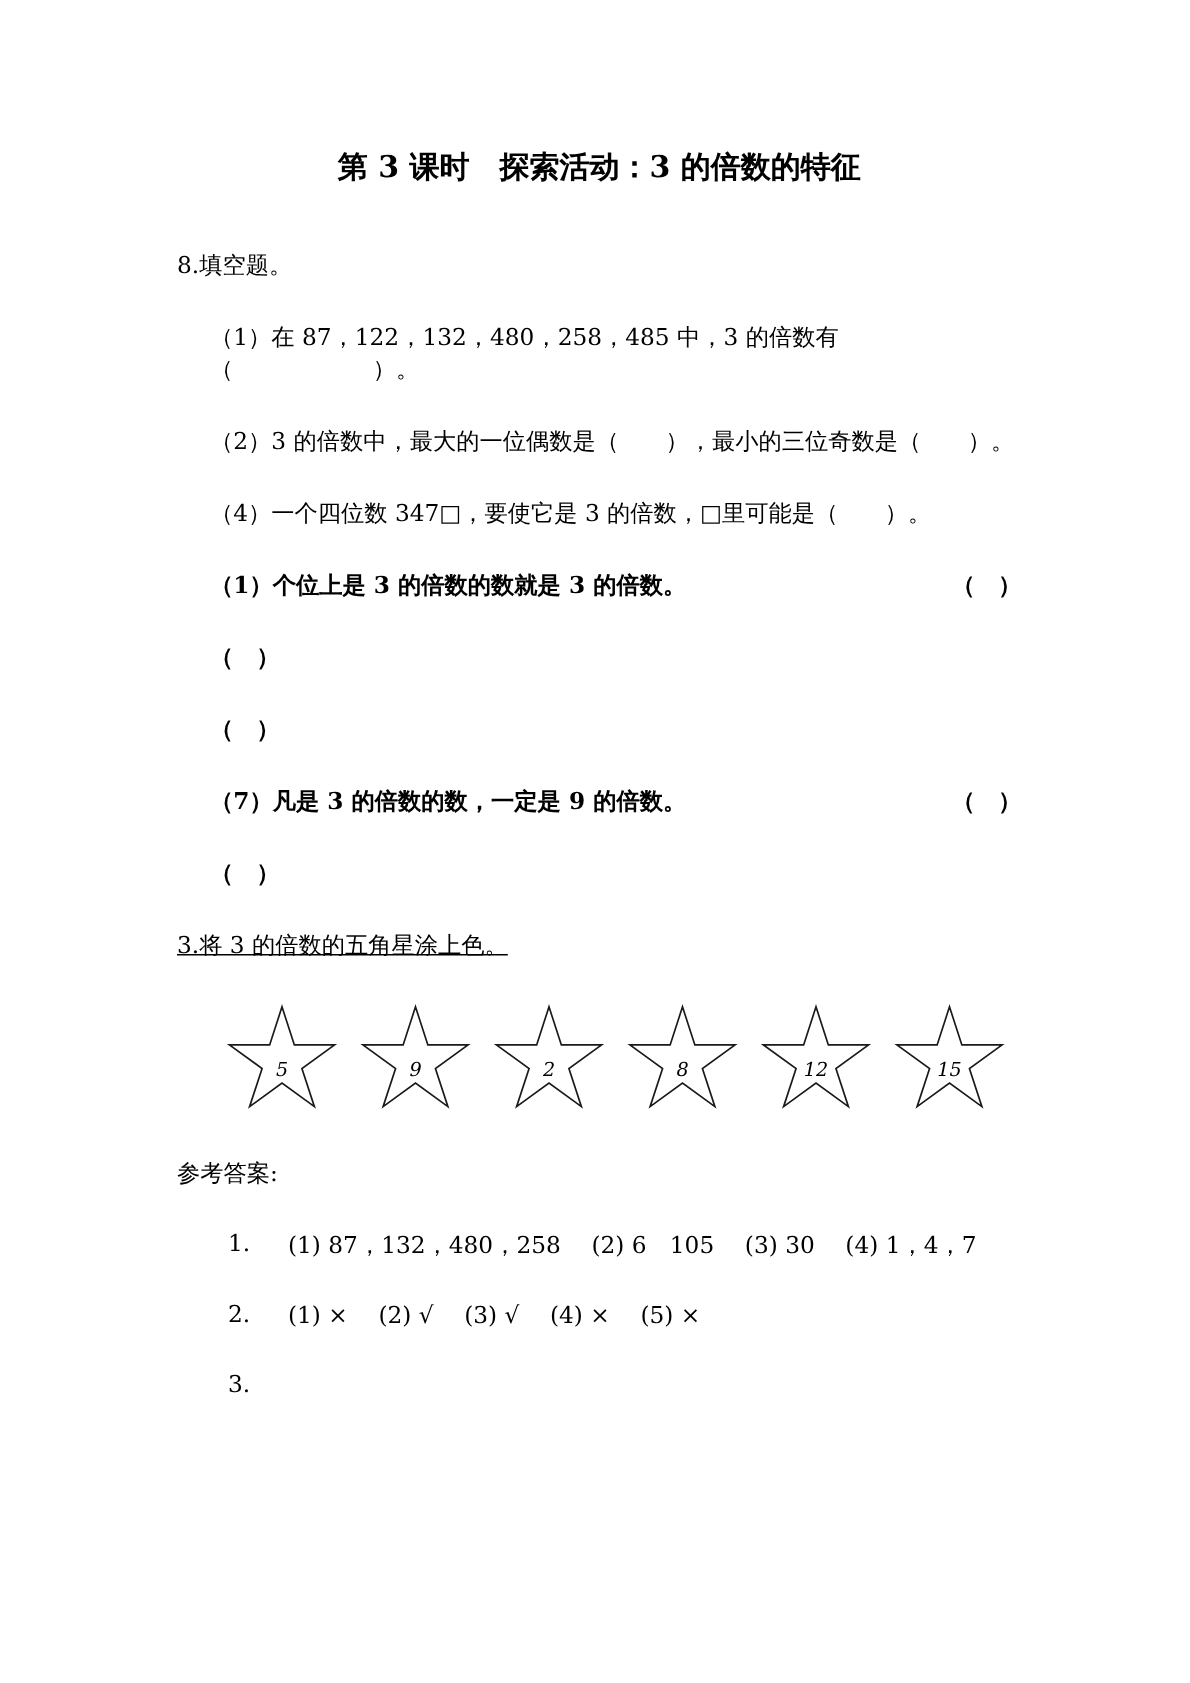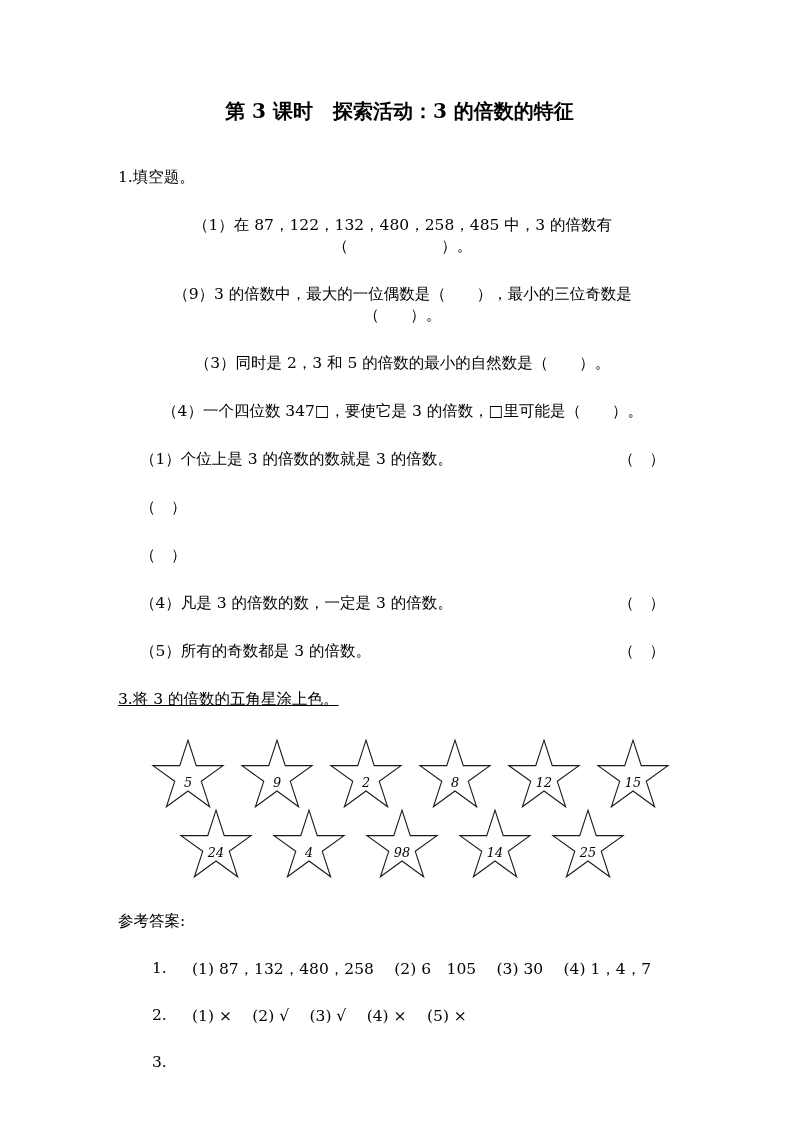--- a/index.html
+++ b/index.html
@@ -24,28 +24,28 @@
     margin-bottom: 42px;
     white-space: pre-wrap;
   }
   .sec-heading {
     font-size: 15.5px;
     margin-bottom: 27px;
     white-space: pre-wrap;
   }
   .item {
     font-size: 15.5px;
-    margin: 0 16px 27px 22px;
+    margin: 0 0 27px 22px;
     white-space: pre-wrap;
-    text-align: center;
   }
   .judge {
     display: flex;
     justify-content: space-between;
     align-items: baseline;
+    font-weight: bold;
   }
   .stars { margin-top: 4px; text-decoration: underline; }
   .star-row { display: flex; align-items: center; }
   .row1 { margin-left: 30px; gap: 9px; }
   .row2 { margin-left: 58px; gap: 13px; margin-top: -6px; }
   svg.star { width: 80px; height: 76px; display: block; }
   .star-outline { fill: none; stroke: #1a1a1a; stroke-width: 1.4; }
   .star-num {
     font-size: 16px;
     font-style: italic;
@@ -64,44 +64,42 @@
   .ans-text { white-space: pre-wrap; }
 </style>
 </head>
 <body>
 
 <div class="page">
 
   <div class="title">第 3 课时　探索活动：3 的倍数的特征</div>
 
   <div class="section">
-    <div class="sec-heading">1.填空题。</div>
+    <div class="sec-heading">8.填空题。</div>
     <div class="item">（1）在 87，122，132，480，258，485 中，3 的倍数有（　　　　　　）。</div>
-    <div class="item">（9）3 的倍数中，最大的一位偶数是（　　），最小的三位奇数是（　　）。</div>
-    <div class="item">（3）同时是 2，3 和 5 的倍数的最小的自然数是（　　）。</div>
+    <div class="item">（2）3 的倍数中，最大的一位偶数是（　　），最小的三位奇数是（　　）。</div>
     <div class="item">（4）一个四位数 347□，要使它是 3 的倍数，□里可能是（　　）。</div>
   </div>
 
   <div class="section">
     <div class="item judge">
       <span>（1）个位上是 3 的倍数的数就是 3 的倍数。</span>
       <span>（　）</span>
     </div>
     <div class="item judge">
       <span>（　）</span>
     </div>
     <div class="item judge">
       <span>（　）</span>
     </div>
     <div class="item judge">
-      <span>（4）凡是 3 的倍数的数，一定是 3 的倍数。</span>
+      <span>（7）凡是 3 的倍数的数，一定是 9 的倍数。</span>
       <span>（　）</span>
     </div>
     <div class="item judge">
-      <span>（5）所有的奇数都是 3 的倍数。</span>
       <span>（　）</span>
     </div>
   </div>
 
   <div class="section stars">
     <div class="sec-heading">3.将 3 的倍数的五角星涂上色。</div>
 
     <div class="star-row row1">
       <svg class="star" viewBox="0 0 100 95">
         <polygon class="star-outline" points="50,4 60.3,35.8 93.8,35.8 66.6,55.4 77,87.2 50,67.5 23,87.2 33.4,55.4 6.2,35.8 39.7,35.8"></polygon>
@@ -122,42 +120,20 @@
       <svg class="star" viewBox="0 0 100 95">
         <polygon class="star-outline" points="50,4 60.3,35.8 93.8,35.8 66.6,55.4 77,87.2 50,67.5 23,87.2 33.4,55.4 6.2,35.8 39.7,35.8"></polygon>
         <text class="star-num" x="50" y="62">12</text>
       </svg>
       <svg class="star" viewBox="0 0 100 95">
         <polygon class="star-outline" points="50,4 60.3,35.8 93.8,35.8 66.6,55.4 77,87.2 50,67.5 23,87.2 33.4,55.4 6.2,35.8 39.7,35.8"></polygon>
         <text class="star-num" x="50" y="62">15</text>
       </svg>
     </div>
 
-    <div class="star-row row2">
-      <svg class="star" viewBox="0 0 100 95">
-        <polygon class="star-outline" points="50,4 60.3,35.8 93.8,35.8 66.6,55.4 77,87.2 50,67.5 23,87.2 33.4,55.4 6.2,35.8 39.7,35.8"></polygon>
-        <text class="star-num" x="50" y="62">24</text>
-      </svg>
-      <svg class="star" viewBox="0 0 100 95">
-        <polygon class="star-outline" points="50,4 60.3,35.8 93.8,35.8 66.6,55.4 77,87.2 50,67.5 23,87.2 33.4,55.4 6.2,35.8 39.7,35.8"></polygon>
-        <text class="star-num" x="50" y="62">4</text>
-      </svg>
-      <svg class="star" viewBox="0 0 100 95">
-        <polygon class="star-outline" points="50,4 60.3,35.8 93.8,35.8 66.6,55.4 77,87.2 50,67.5 23,87.2 33.4,55.4 6.2,35.8 39.7,35.8"></polygon>
-        <text class="star-num" x="50" y="62">98</text>
-      </svg>
-      <svg class="star" viewBox="0 0 100 95">
-        <polygon class="star-outline" points="50,4 60.3,35.8 93.8,35.8 66.6,55.4 77,87.2 50,67.5 23,87.2 33.4,55.4 6.2,35.8 39.7,35.8"></polygon>
-        <text class="star-num" x="50" y="62">14</text>
-      </svg>
-      <svg class="star" viewBox="0 0 100 95">
-        <polygon class="star-outline" points="50,4 60.3,35.8 93.8,35.8 66.6,55.4 77,87.2 50,67.5 23,87.2 33.4,55.4 6.2,35.8 39.7,35.8"></polygon>
-        <text class="star-num" x="50" y="62">25</text>
-      </svg>
-    </div>
   </div>
 
   <div class="answers">
     <div class="ans-heading">参考答案:</div>
     <div class="ans-line">
       <span class="ans-num">1.</span>
       <span class="ans-text">(1) 87，132，480，258　 (2) 6　105　 (3) 30　 (4) 1，4，7</span>
     </div>
     <div class="ans-line">
       <span class="ans-num">2.</span>

